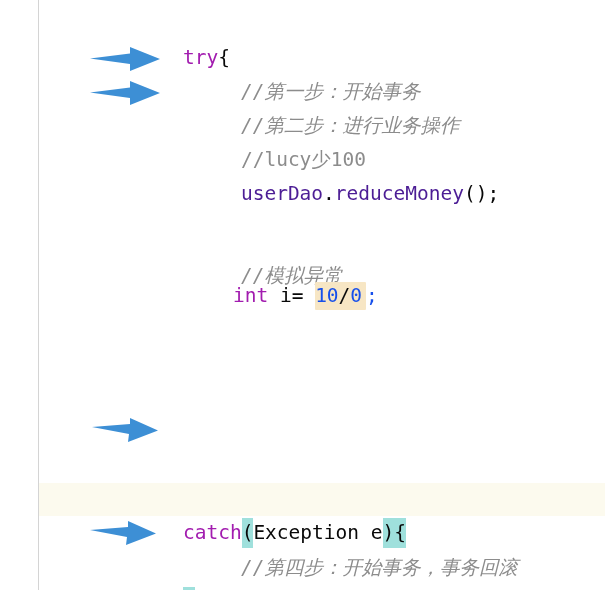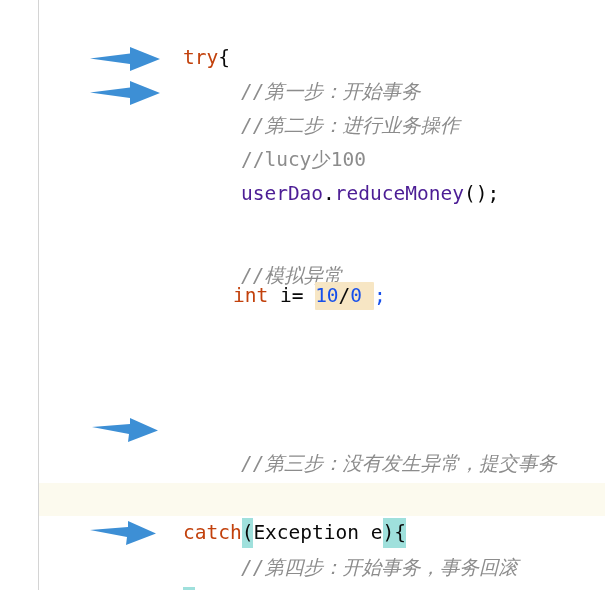--- a/index.html
+++ b/index.html
@@ -51,21 +51,21 @@
     top: 0;
     white-space: pre;
   }
 
   
   .line.current {
     background: #fcfaee;
   }
 
   
-  .kw   { color: #c2410c; margin-top: 26px; }          
+  .kw   { color: #a21caf; margin-top: 26px; }          
   .ident{ color: #4c1d95; }          
   .plain{ color: #080808; }          
   .num  { color: #1750eb; }          
   .semi { color: #1750eb; }
   .cmt  {
     color: #8c8c8c;
     font-style: italic;
     font-family: "DejaVu Serif", "Liberation Serif", serif;
   }
   .cmt-slash {
@@ -74,21 +74,21 @@
     font-family: "DejaVu Sans Mono", "Liberation Mono", monospace;
   }
   .cmt-mono {
     color: #8c8c8c;
     font-family: "DejaVu Sans Mono", "Liberation Mono", monospace;
   }
 
   
   .hl-search {
     background: #f7e6c4;
-    padding: 2px 12px 3px 0;
+    padding: 2px 4px 3px 0;
     border-radius: 1px;
   }
   
   .hl-brace {
     background: #9fe0dc;
     padding: 3px 0 4px 0;
   }
 
   
   .arrow {
@@ -148,25 +148,20 @@
         <span class="kw">int</span><span class="plain"> i= </span><span class="hl-search"><span class="num">10</span><span class="plain">/</span><span class="num">0</span></span><span class="semi">;</span>
       </span>
     </div>
 
     <div class="line" style="top:280px;"></div>
 
 
 
     <div class="line" style="top:382px;"></div>
 
-    <div class="line" style="top:414px;">
-      <span class="txt" style="left:108px;">
-        <span class="cmt-slash">//</span><span class="cmt">第三步：没有发生异常，提交事务</span>
-      </span>
-    </div>
 
     <div class="line" style="top:448px;">
       <span class="txt" style="left:50px;">
         <span class="plain">}</span>
       </span>
     </div>
 
     <div class="line current" style="top:483px;padding-left:6px;">
       <span class="txt" style="left:50px;">
         <span class="kw">catch</span><span class="plain hl-brace">(</span><span class="plain">Exception e</span><span class="plain hl-brace">)</span><span class="plain hl-brace">{</span>

